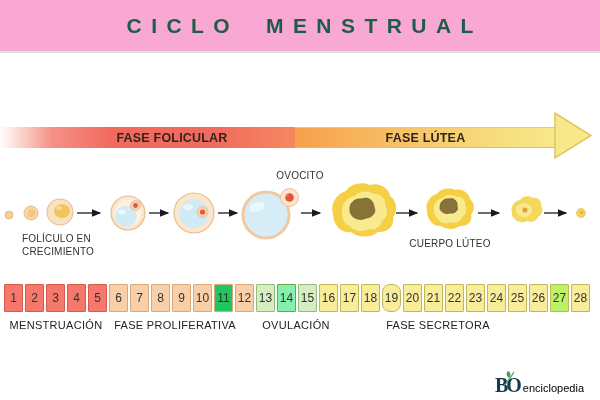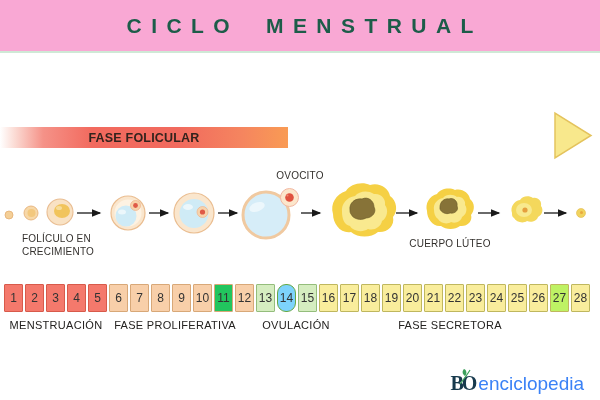--- a/index.html
+++ b/index.html
@@ -12,21 +12,21 @@
     position:absolute;left:0;top:0;width:600px;height:51px;
     background:#f9a8d4;border-bottom:2px solid #cfe9d6;
     display:flex;align-items:center;justify-content:center;
   }
   .page-title{
     font-size:21px;font-weight:600;color:#1d5c49;
     letter-spacing:0.45em;word-spacing:0.55em;padding-left:0.45em;
   }
   
   .arrow-left{
-    position:absolute;left:0;top:127;top:127px;width:288px;height:21px;
+    position:absolute;left:0;top:127;top:127px;width:344px;height:21px;
     background:linear-gradient(90deg,#ffffff 0%,#fbdcd5 5%,#f59288 15%,#f26a5e 32%,#f16a5e 62%,#f5855f 84%,#f99b54 100%);
     display:flex;align-items:center;justify-content:center;
   }
   .arrow-right{
     position:absolute;left:295px;top:127px;width:261px;height:21px;box-sizing:border-box;
     background:linear-gradient(90deg,#f89f4b 0%,#f6c56a 45%,#f6dc7b 75%,#f8e88c 100%);
     border-top:1px solid #ecca67;border-bottom:1px solid #e5bd5e;
     display:flex;align-items:center;justify-content:center;
   }
   .arrow-phase-label{font-size:12.5px;font-weight:bold;color:#33231d;letter-spacing:.2px;}
@@ -44,40 +44,43 @@
   .day-cell{
     width:19px;height:28px;box-sizing:border-box;border:1px solid #999;border-radius:1px;
     font-size:12px;color:#333;display:flex;align-items:center;justify-content:center;
   }
   .phase-label{
     position:absolute;top:319px;font-size:11px;color:#242220;letter-spacing:.3px;text-align:center;
   }
   .pl-men{left:0;width:112px;}
   .pl-pro{left:105px;width:140px;}
   .pl-ovu{left:246px;width:100px;}
-  .pl-sec{left:380px;width:140px;}
+  .pl-sec{left:368px;width:140px;}
   
   .brand{position:absolute;right:16px;bottom:5px;display:flex;align-items:baseline;}
   .brand-b,.brand-o{font-family:"Liberation Serif",serif;font-weight:bold;font-size:20px;color:#173a4d;line-height:20px;}
   .brand-o{margin-left:-2px;}
   .brand-leaf{position:relative;width:0;height:0;}
   .brand-leaf svg{position:absolute;left:-6px;top:-21px;}
-  .brand-text{font-size:19px;color:#3b82f6;margin-left:1px;}
+  .brand-text{font-size:11px;color:#000000;margin-left:1px;}
 </style>
 </head>
 <body>
 
 <div class="canvas">
 
   <div class="header-band">
     <div class="page-title">CICLO MENSTRUAL</div>
   </div>
 
   <div class="arrow-left">
     <span class="arrow-phase-label">FASE FOLICULAR</span>
+  </div>
+  <div class="arrow-right">
+    <span class="arrow-phase-label">FASE LÚTEA</span>
   </div>
   <svg class="arrow-head" width="39" height="49" viewBox="0 0 39 49">
     <polygon points="1,2 1,47 37,24.5" fill="#f8e88c" stroke="#e4c35d" stroke-width="1.5"></polygon>
   </svg>
 
   <svg class="follicle-svg" width="600" height="110" viewBox="0 0 600 110">
     <defs>
       <marker id="ah" markerWidth="9" markerHeight="8" refX="6.5" refY="3" orient="auto">
         <path d="M0,0 L7.5,3 L0,6 Z" fill="#1a1a1a"></path>
       </marker>
@@ -166,26 +169,26 @@
       <div class="day-cell" style="background: rgb(244, 121, 108); border-color: rgb(216, 90, 75);">4</div>
       <div class="day-cell" style="background: rgb(244, 121, 108); border-color: rgb(216, 90, 75);">5</div>
       <div class="day-cell" style="background: rgb(248, 207, 169); border-color: rgb(216, 168, 120);">6</div>
       <div class="day-cell" style="background: rgb(248, 207, 169); border-color: rgb(216, 168, 120);">7</div>
       <div class="day-cell" style="background: rgb(248, 207, 169); border-color: rgb(216, 168, 120);">8</div>
       <div class="day-cell" style="background: rgb(248, 207, 169); border-color: rgb(216, 168, 120);">9</div>
       <div class="day-cell" style="background: rgb(248, 207, 169); border-color: rgb(216, 168, 120);">10</div>
       <div class="day-cell" style="background: #22c55e; border-color: rgb(216, 168, 120);">11</div>
       <div class="day-cell" style="background: rgb(248, 207, 169); border-color: rgb(216, 168, 120);">12</div>
       <div class="day-cell" style="background: rgb(213, 237, 192); border-color: rgb(148, 189, 124);">13</div>
-      <div class="day-cell" style="background: #7dd3fc; border-color: rgb(103, 168, 68); border-radius: 9px;">14</div>
+      <div class="day-cell" style="background: #86efac; border-color: rgb(103, 168, 68);">14</div>
       <div class="day-cell" style="background: rgb(213, 237, 192); border-color: rgb(148, 189, 124);">15</div>
       <div class="day-cell" style="background: rgb(249, 237, 156); border-color: rgb(191, 183, 94);">16</div>
       <div class="day-cell" style="background: rgb(249, 237, 156); border-color: rgb(191, 183, 94);">17</div>
       <div class="day-cell" style="background: rgb(249, 237, 156); border-color: rgb(191, 183, 94);">18</div>
-      <div class="day-cell" style="background: rgb(249, 237, 156); border-color: rgb(191, 183, 94);">19</div>
+      <div class="day-cell" style="background: rgb(249, 237, 156); border-color: rgb(191, 183, 94); border-radius: 8px;">19</div>
       <div class="day-cell" style="background: rgb(249, 237, 156); border-color: rgb(191, 183, 94);">20</div>
       <div class="day-cell" style="background: rgb(249, 237, 156); border-color: rgb(191, 183, 94);">21</div>
       <div class="day-cell" style="background: rgb(249, 237, 156); border-color: rgb(191, 183, 94);">22</div>
       <div class="day-cell" style="background: rgb(249, 237, 156); border-color: rgb(191, 183, 94);">23</div>
       <div class="day-cell" style="background: rgb(249, 237, 156); border-color: rgb(191, 183, 94);">24</div>
       <div class="day-cell" style="background: rgb(249, 237, 156); border-color: rgb(191, 183, 94);">25</div>
       <div class="day-cell" style="background: rgb(249, 237, 156); border-color: rgb(191, 183, 94);">26</div>
       <div class="day-cell" style="background: #bef264; border-color: rgb(191, 183, 94); text-align: right;">27</div>
       <div class="day-cell" style="background: rgb(249, 237, 156); border-color: rgb(191, 183, 94);">28</div>
     </div>

